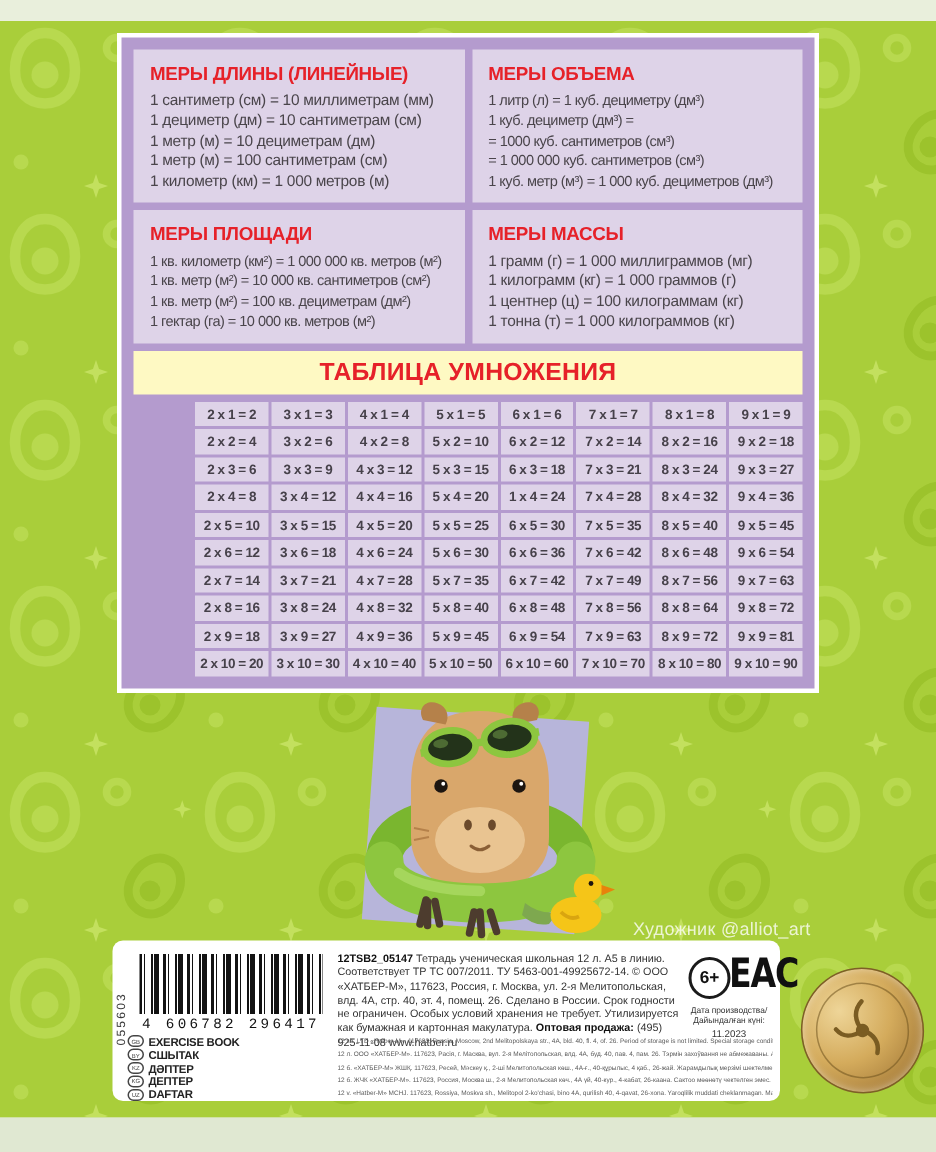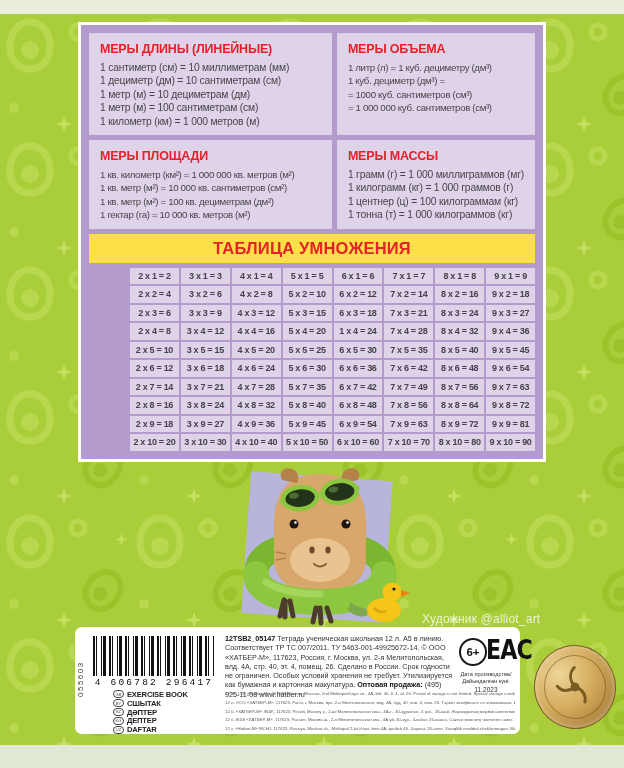--- a/index.html
+++ b/index.html
@@ -6,26 +6,26 @@
   .page{position:relative;width:624px;height:768px;overflow:hidden;
         font-family:"Liberation Sans","DejaVu Sans",sans-serif;background:#e9efdc;}
   .strip-top{position:absolute;left:0;top:0;width:624px;height:14px;background:#e9efdc;}
   .strip-bottom{position:absolute;left:0;top:745px;width:624px;height:23px;background:#e0e8d2;}
   .green{position:absolute;left:0;top:14px;width:624px;height:731px;background:#a9ce3a;}
   .bg-pattern{position:absolute;left:0;top:0;width:100%;height:100%;}
 
   
   .panel{position:absolute;left:78px;top:8px;width:468px;box-sizing:border-box;
          background:#b49bce;border:3px solid #fff;padding:8px;
-         display:grid;grid-template-columns:1fr;gap:5px;}
+         display:grid;grid-template-columns:1fr 1fr;gap:5px;}
   .mbox{background:#ded3e8;padding:9px 11px 7px 11px;}
   .mbox-title{color:#e62129;font-weight:bold;font-size:12.5px;letter-spacing:-.2px;margin-bottom:5px;}
   .mline{font-size:10.3px;color:#4a454b;line-height:13.4px;white-space:nowrap;letter-spacing:-.2px;}
   .mbox.cond .mline{font-size:9.7px;letter-spacing:-.35px;}
-  .mult-title-box{grid-column:1 / span 2;background:#fde047;text-align:center;
+  .mult-title-box{grid-column:1 / span 2;background:#fef9c3;text-align:center;
                   color:#e62129;font-weight:bold;font-size:16.5px;padding:5px 16px;letter-spacing:.2px;}
   .mult-grid{grid-column:1 / span 2;display:grid;grid-template-columns:repeat(8,1fr);gap:2px;margin-left:41px;}
   .mcell{background:#ded3e8;height:16.5px;display:flex;align-items:center;justify-content:center;
          font-size:9px;font-weight:700;color:#46414a;letter-spacing:-.3px;white-space:nowrap;overflow:hidden;}
 
   
   .capy-wrap{position:absolute;left:222px;top:448px;width:196px;height:172px;}
   .capy-card{position:absolute;left:24px;top:14px;width:142px;height:142px;background:#b7b5da;transform:rotate(4deg);}
   .capy-svg{position:absolute;left:0;top:0;}
   .artist-credit{position:absolute;left:422px;top:598px;width:160px;font-size:12px;
@@ -34,21 +34,21 @@
   
   .band{position:absolute;left:75px;top:613px;width:445px;height:107px;background:#fff;border-radius:7px;}
   .spine-number{position:absolute;left:1px;top:10px;height:60px;writing-mode:vertical-rl;
                 transform:rotate(180deg);font-size:8px;color:#3c3c3c;letter-spacing:1.5px;}
   .barcode{position:absolute;left:18px;top:9px;width:122px;height:40px;
      background:repeating-linear-gradient(90deg,#121212 0 2px,#fff 2px 3px,#121212 3px 4px,#fff 4px 8px,
      #121212 8px 9px,#fff 9px 10px,#121212 10px 13px,#fff 13px 16px);}
   .barcode-digits{position:absolute;left:12px;top:50px;width:134px;text-align:center;
                   font-size:9.5px;color:#111;letter-spacing:2.2px;font-family:Liberation Mono, monospace;}
   .lang-list{position:absolute;left:10px;top:63px;}
-  .lang-row{display:flex;align-items:center;height:8.8px;margin-left:28px;}
+  .lang-row{display:flex;align-items:center;height:8.8px;}
   .lang-code{width:9px;height:6px;border:0.5px solid #444;border-radius:4px;font-size:4px;color:#444;
              display:flex;align-items:center;justify-content:center;margin-right:3px;flex:none;}
   .lang-label{font-size:7.6px;font-weight:bold;color:#222;letter-spacing:-.2px;white-space:nowrap;}
   .band-para{position:absolute;left:150px;top:7px;width:228px;font-size:7.2px;line-height:9.3px;
              color:#333;text-align:left;}
   .band-para b{color:#111;}
   .age-badge{position:absolute;left:384px;top:11px;width:24px;height:24px;border:2px solid #1a1a1a;
              border-radius:50%;display:flex;align-items:center;justify-content:center;
              font-size:11.5px;font-weight:bold;color:#111;}
   .eac-mark{position:absolute;left:411px;top:7px;font-size:27px;font-weight:900;color:#111;
@@ -108,20 +108,21 @@
             <div class="mline">1 километр (км) = 1 000 метров (м)</div>
           </div>
       </div>
       <div class="mbox cond">
         <div class="mbox-title">МЕРЫ ОБЪЕМА</div>
         <div>
             <div class="mline">1 литр (л) = 1 куб. дециметру (дм³)</div>
             <div class="mline">1 куб. дециметр (дм³) =</div>
             <div class="mline">= 1000 куб. сантиметров (см³)</div>
             <div class="mline">= 1 000 000 куб. сантиметров (см³)</div>
+            <div class="mline">1 куб. метр (м³) = 1 000 куб. дециметров (дм³)</div>
           </div>
       </div>
       <div class="mbox cond">
         <div class="mbox-title">МЕРЫ ПЛОЩАДИ</div>
         <div>
             <div class="mline">1 кв. километр (км²) = 1 000 000 кв. метров (м²)</div>
             <div class="mline">1 кв. метр (м²) = 10 000 кв. сантиметров (см²)</div>
             <div class="mline">1 кв. метр (м²) = 100 кв. дециметрам (дм²)</div>
             <div class="mline">1 гектар (га) = 10 000 кв. метров (м²)</div>
           </div>

